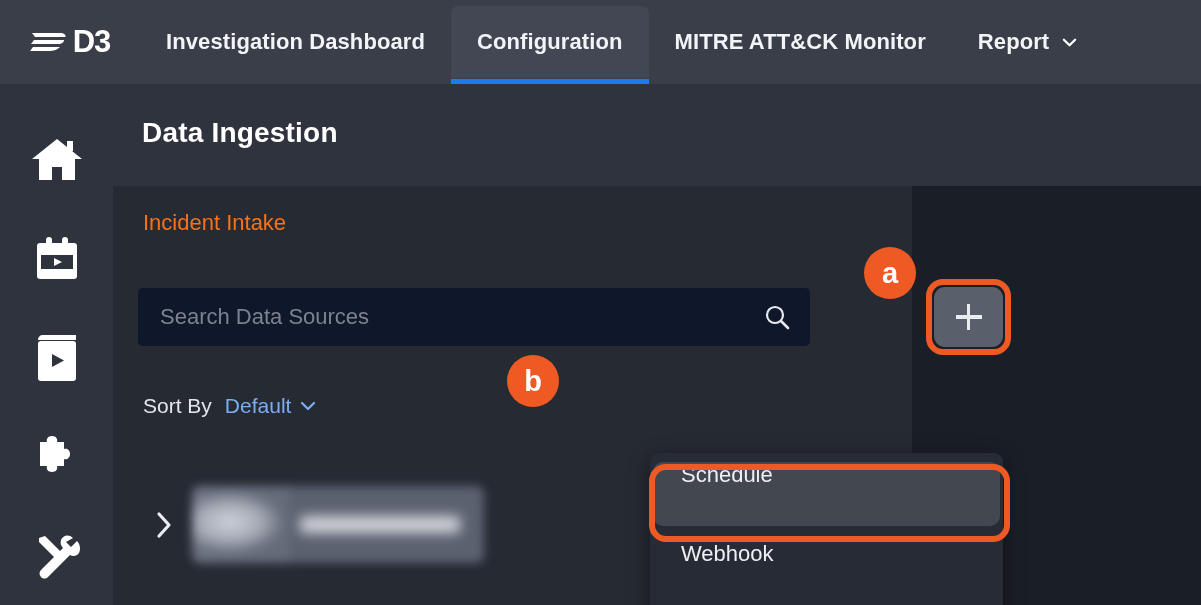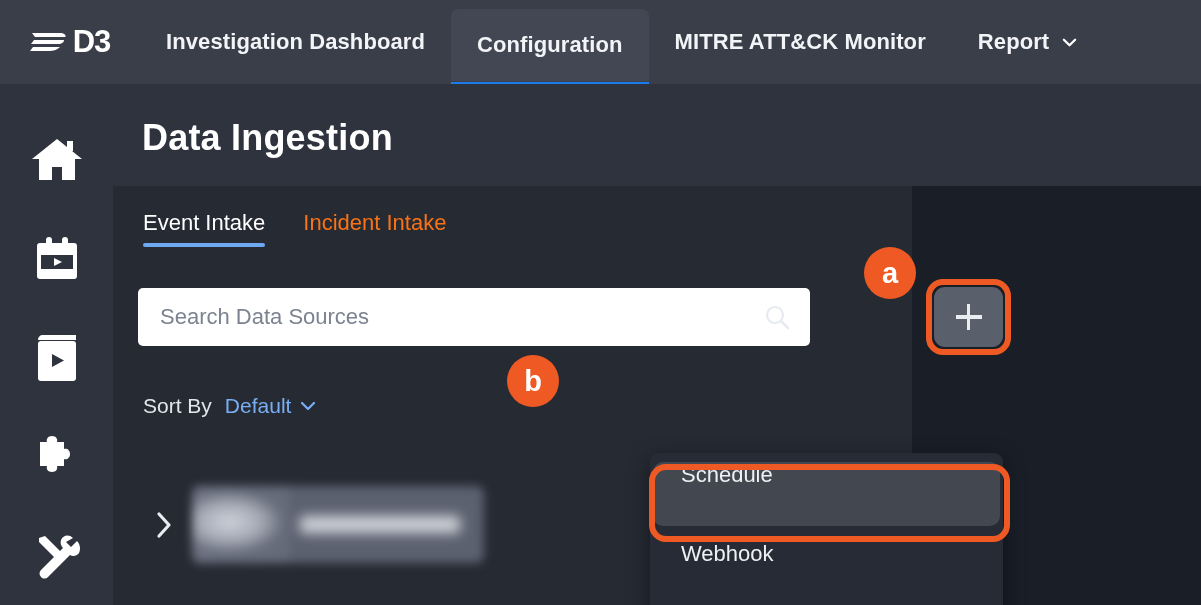--- a/index.html
+++ b/index.html
@@ -19,21 +19,21 @@
     background: #3a3e49;
     display: flex; align-items: center;
   }
   .logo-wrap {
     width: 140px; height: 84px;
     display: flex; align-items: center; justify-content: center;
   }
   .logo { display: flex; align-items: center; gap: 3px; }
   .logo svg { display: block; }
 
-  .nav { display: flex; align-items: center; height: 84px; }
+  .nav { display: flex; align-items: flex-start; height: 84px; }
   .nav-item {
     position: relative;
     display: flex; align-items: center;
     padding: 0 26px;
     height: 84px;
     color: #f2f4f7;
     font-size: 22px;
     font-weight: bold;
     letter-spacing: .1px;
     white-space: nowrap;
@@ -76,21 +76,21 @@
   .side-item svg { display: block; }
 
   
   .body-area {
     position: absolute; left: 113px; top: 84px;
     width: 1088px; height: 521px;
     background: #2f333e;
   }
   .page-title {
     position: absolute; left: 29px; top: 33px;
-    font-size: 36px; font-weight: bold; color: #ffffff;
+    font-size: 28px; font-weight: bold; color: #ffffff;
     letter-spacing: .2px;
   }
 
   
   .card {
     position: absolute; left: 0; top: 102px;
     width: 799px; height: 419px;
     background: #262a33;
   }
   .card-right-gap {
@@ -120,21 +120,21 @@
     border-radius: 2px;
   }
 
   .search-row {
     position: absolute; left: 25px; top: 102px;
     display: flex; align-items: center;
   }
   .search-box {
     position: relative;
     width: 672px; height: 58px;
-    background: #ffffff;
+    background: #0f172a;
     border-radius: 5px;
     display: flex; align-items: center;
   }
   .search-placeholder {
     margin-left: 22px;
     font-size: 22px;
     color: #7c8290;
     pointer-events: none;
   }
   .search-icon {
@@ -362,23 +362,20 @@
 
   <div class="body-area">
 
     <div class="page-title">Data Ingestion</div>
 
     <div class="card-right-gap"></div>
 
     <div class="card">
 
       <div class="tabs">
-        <div class="tab active" style="--accent-tab:#6ea8f0;">
-          <span>Event Intake</span>
-        </div>
         <div class="tab">
           <span>Incident Intake</span>
         </div>
       </div>
 
       <div class="search-row">
         <div class="search-box">
           <span class="search-placeholder">Search Data Sources</span>
           <span class="search-icon">
             <svg width="26" height="26" viewBox="0 0 26 26">

